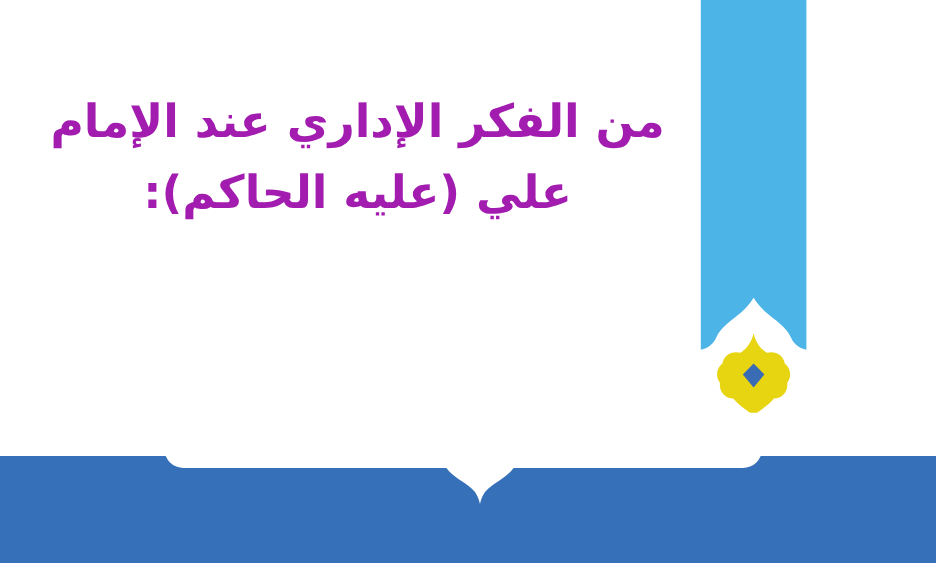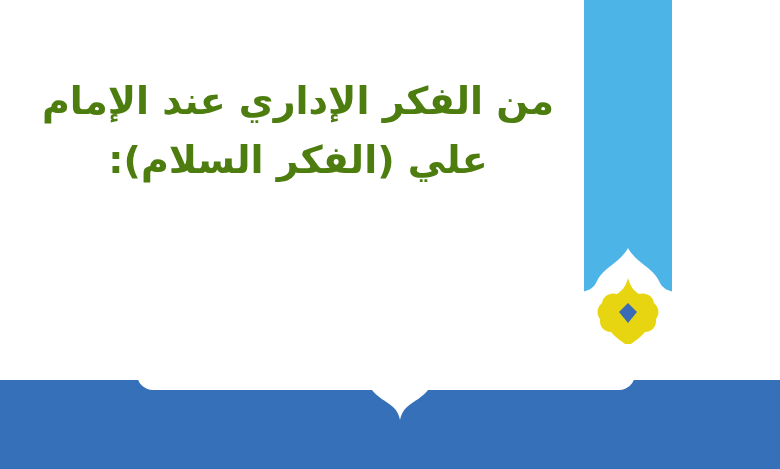--- a/index.html
+++ b/index.html
@@ -75,21 +75,21 @@
   }
 
   
   .headline {
     position: absolute;
     left: 28px;
     top: 72px;
     width: 540px;
     text-align: center;
     direction: rtl;
-    color: #4d7c0f;
+    color: #a21caf;
     font-weight: 700;
     font-size: 38px;
     line-height: 1.55;
     letter-spacing: 0;
   }
   .headline .line {
     display: block;
     white-space: nowrap;
   }
 </style>
@@ -137,16 +137,16 @@
              C86,9 80,12 76,18
              C71,25 62,29 55,35
              C51,38.5 49,43 48,48
              C47,43 45,38.5 41,35
              C34,29 25,25 20,18
              C16,12 10,9 0,9 Z" fill="#ffffff"></path>
   </svg>
 
   <div class="headline">
     <span class="line">من الفكر الإداري عند الإمام</span>
-    <span class="line">علي (الفكر السلام):</span>
+    <span class="line">علي (عليه الحاكم):</span>
   </div>
 
 </div>
 
 </body></html>

